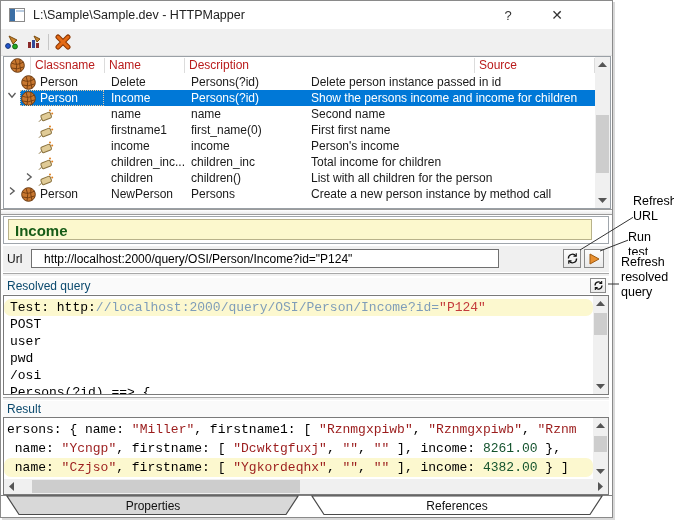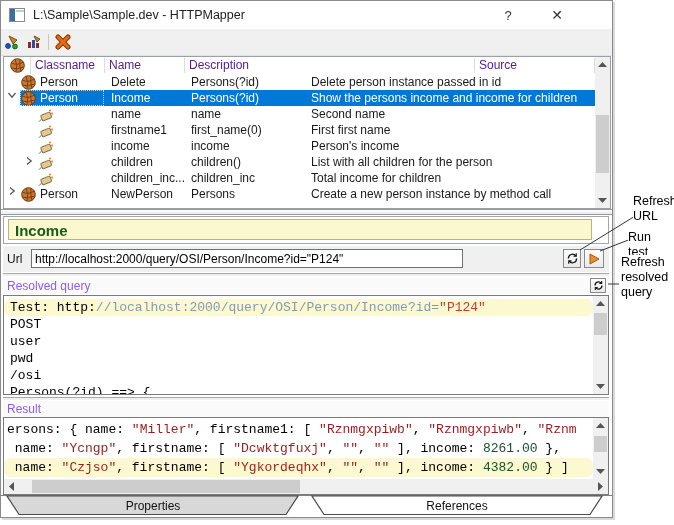--- a/index.html
+++ b/index.html
@@ -20,21 +20,21 @@
 
   .toolbar{position:absolute;left:0;top:28px;width:100%;height:26px;background:#f0f0f0;
            display:flex;align-items:center;border-bottom:1px solid #e2e2e2;}
   .tool-ico{width:22px;height:20px;display:flex;align-items:center;justify-content:center;}
   .tool-sep{width:1px;height:16px;background:#c6c6c6;margin:0 3px;}
 
   
   .grid{position:absolute;left:2px;top:55px;width:606px;height:151px;background:#fff;
         border:1px solid #9aa0a6;display:flex;}
   .grid-main{width:591px;overflow:hidden;}
-  .ghead{display:flex;height:17px;font-size:12px;color:#4c1d95;align-items:center;background:#fff;}
+  .ghead{display:flex;height:17px;font-size:12px;color:#b91c1c;align-items:center;background:#fff;}
   .ghead .hcell{padding-left:4px;border-right:1px solid #dcdcdc;height:15px;line-height:15px;}
   .h-icon{width:26px;border-right:1px solid #dcdcdc;display:flex;justify-content:center;height:17px;align-items:center;}
   .h-class{width:69px;}
   .h-name{width:75px;}
   .h-source{width:115px;}
   .h-desc{flex:1;border-right:none;}
   .trow{display:flex;height:16px;font-size:12px;color:#1a1a1a;align-items:flex-start;}
   .expander{width:16px;flex:0 0 16px;display:flex;align-items:center;justify-content:center;}
   .cell{height:16px;display:flex;align-items:center;overflow:hidden;white-space:nowrap;}
   .c-class{width:84px;flex:0 0 84px;}
@@ -60,29 +60,29 @@
   .splitter1{position:absolute;left:0;top:208px;width:611px;height:6px;background:linear-gradient(#ffffff,#e9e9e9);
              border-top:1px solid #9a9a9a;border-bottom:1px solid #9a9a9a;box-sizing:border-box;}
   .groove{position:absolute;left:2px;width:606px;height:4px;border-top:1px solid #a8a8a8;border-bottom:1px solid #ffffff;background:#f0f0f0;box-sizing:border-box;}
 
   
   .detail-outer{position:absolute;left:2px;top:215px;width:606px;height:28px;background:#fff;border:1px solid #a0a6ac;box-sizing:border-box;}
   .income-box{position:absolute;left:4px;top:2px;width:584px;height:21px;background:#fcf8cd;border:1px solid #b8b28a;
               font-size:15px;font-weight:bold;color:#175c17;line-height:21px;padding-left:6px;box-sizing:border-box;}
   .url-row{position:absolute;left:2px;top:245px;width:606px;height:26px;background:#f0f0f0;}
   .url-label{position:absolute;left:4px;top:6px;font-size:12px;color:#111;}
-  .url-input{position:absolute;left:28px;top:3px;width:432px;height:19px;border:1px solid #707070;background:#fff;
-             font-size:12px;font-family:"Liberation Sans",sans-serif;color:#000;padding:0 3px;box-sizing:border-box;}
+  .url-input{position:absolute;left:28px;top:3px;width:468px;height:19px;border:1px solid #707070;background:#fff;
+             font-size:12px;font-family:"Liberation Sans",sans-serif;color:#000;padding:0 12px;box-sizing:border-box;}
   .mini-btn{position:absolute;top:3px;width:18px;height:19px;background:linear-gradient(#fdfdfd,#e9e9e9);
             border:1px solid #8a8a8a;display:flex;align-items:center;justify-content:center;box-sizing:border-box;}
   .refresh-url-btn{left:560px;}
   .run-btn{left:581px;width:20px;}
 
   
-  .panel-header{position:absolute;left:2px;width:606px;height:16px;background:#fafafa;font-size:12px;color:#8b5cf6;}
+  .panel-header{position:absolute;left:2px;width:606px;height:16px;background:#fafafa;font-size:12px;color:#0c4a6e;}
   .panel-header .ph-label{position:absolute;left:4px;top:1px;}
   .rq-header{top:277px;}
   .rq-refresh-btn{position:absolute;right:3px;top:0px;width:16px;height:15px;background:linear-gradient(#fdfdfd,#e9e9e9);
                   border:1px solid #8a8a8a;display:flex;align-items:center;justify-content:center;box-sizing:border-box;}
   .rq-box{position:absolute;left:2px;top:294px;width:606px;height:100px;border:1px solid #7a7a7a;background:#fff;
           box-sizing:border-box;display:flex;}
   .rq-lines{flex:1;padding:3px 0;overflow:hidden;}
   .mline{font-family:"Liberation Mono","DejaVu Sans Mono",monospace;font-size:13px;height:17px;line-height:17px;
          white-space:pre;padding-left:6px;}
   .mline.hl{background:#fcf8cf;border-radius:7px;}
@@ -251,57 +251,57 @@
               </span>
               <span class="ctxt"></span>
             </span>
             <span class="cell c-name">income</span>
             <span class="cell c-source">income</span>
             <span class="cell c-desc">Person's income</span>
           </div>
           <div class="trow">
             <span class="expander"></span>
             <span class="cell c-class">
+              <span class="tico" style="margin-left: 18px;">
+                <svg width="16" height="15">
+                  <g transform="rotate(-22 8 9)">
+                    <rect x="3" y="6.5" width="10" height="6" rx="1.5" fill="#e0cb96" stroke="#8a7340"></rect>
+                  </g>
+                  <path d="M3.5,12.5 q-2,1 -2.5,2.2" stroke="#8a7340" fill="none"></path>
+                  <circle cx="12" cy="3.5" r="1" fill="#e08020"></circle>
+                  <circle cx="14.2" cy="6.5" r="1" fill="#e08020"></circle>
+                </svg>
+              </span>
+              <span class="ctxt"></span>
+            </span>
+            <span class="cell c-name">children_inc...</span>
+            <span class="cell c-source">children_inc</span>
+            <span class="cell c-desc">Total income for children</span>
+          </div>
+          <div class="trow">
+            <span class="expander"></span>
+            <span class="cell c-class">
               <span style="margin-left: 4px;"><svg width="10" height="10">
                   <polyline points="3,1.5 7.2,5 3,8.5" fill="none" stroke="#5a5a5a" stroke-width="1.3"></polyline>
                 </svg></span>
               <span class="tico" style="margin-left: 4px;">
                 <svg width="16" height="15">
                   <g transform="rotate(-22 8 9)">
                     <rect x="3" y="6.5" width="10" height="6" rx="1.5" fill="#e0cb96" stroke="#8a7340"></rect>
                   </g>
                   <path d="M3.5,12.5 q-2,1 -2.5,2.2" stroke="#8a7340" fill="none"></path>
                   <circle cx="12" cy="3.5" r="1" fill="#e08020"></circle>
                   <circle cx="14.2" cy="6.5" r="1" fill="#e08020"></circle>
                 </svg>
               </span>
               <span class="ctxt"></span>
             </span>
             <span class="cell c-name">children</span>
             <span class="cell c-source">children()</span>
             <span class="cell c-desc">List with all children for the person</span>
-          </div>
-          <div class="trow">
-            <span class="expander"></span>
-            <span class="cell c-class">
-              <span class="tico" style="margin-left: 18px;">
-                <svg width="16" height="15">
-                  <g transform="rotate(-22 8 9)">
-                    <rect x="3" y="6.5" width="10" height="6" rx="1.5" fill="#e0cb96" stroke="#8a7340"></rect>
-                  </g>
-                  <path d="M3.5,12.5 q-2,1 -2.5,2.2" stroke="#8a7340" fill="none"></path>
-                  <circle cx="12" cy="3.5" r="1" fill="#e08020"></circle>
-                  <circle cx="14.2" cy="6.5" r="1" fill="#e08020"></circle>
-                </svg>
-              </span>
-              <span class="ctxt"></span>
-            </span>
-            <span class="cell c-name">children_inc...</span>
-            <span class="cell c-source">children_inc</span>
-            <span class="cell c-desc">Total income for children</span>
           </div>
           <div class="trow">
             <span class="expander">
               <svg width="10" height="10">
                 <polyline points="3,1.5 7.2,5 3,8.5" fill="none" stroke="#5a5a5a" stroke-width="1.3"></polyline>
               </svg>
             </span>
             <span class="cell c-class">
               <span class="tico" style="margin-left: 1px;">
                 <svg width="15" height="15">

